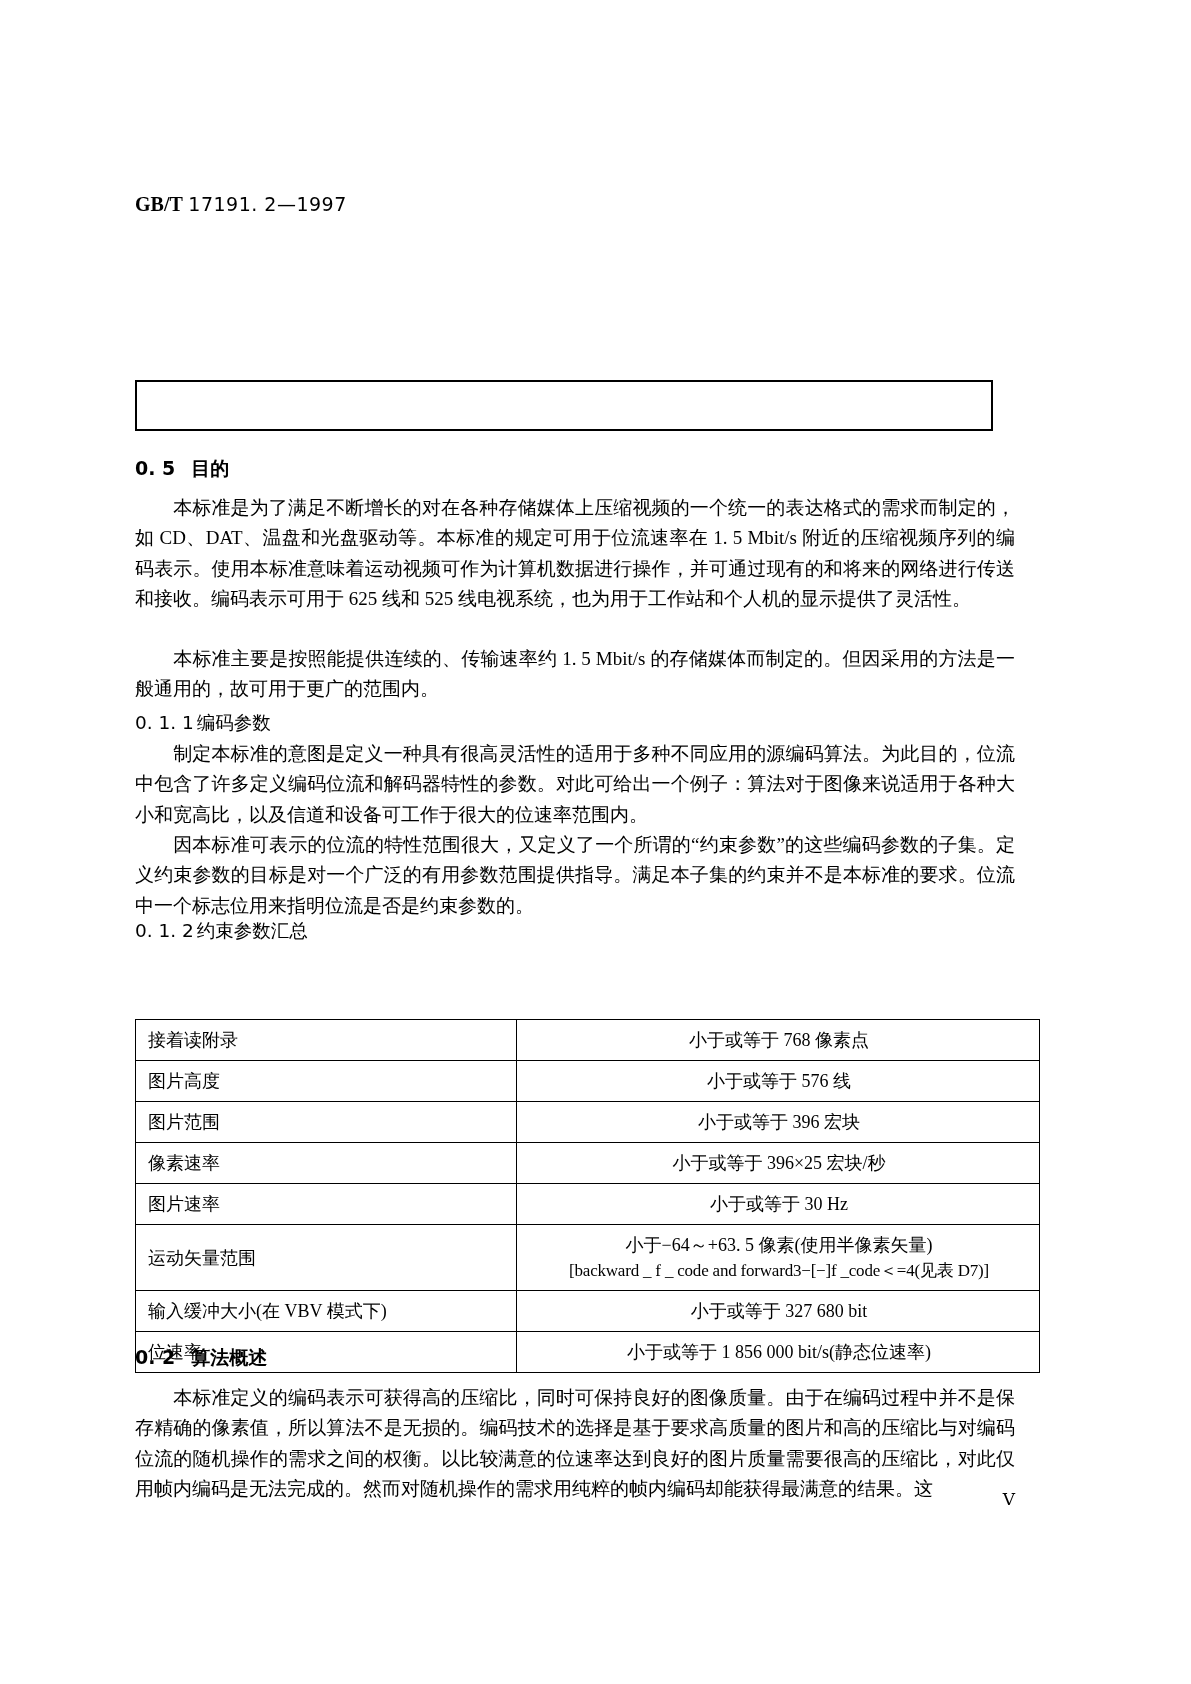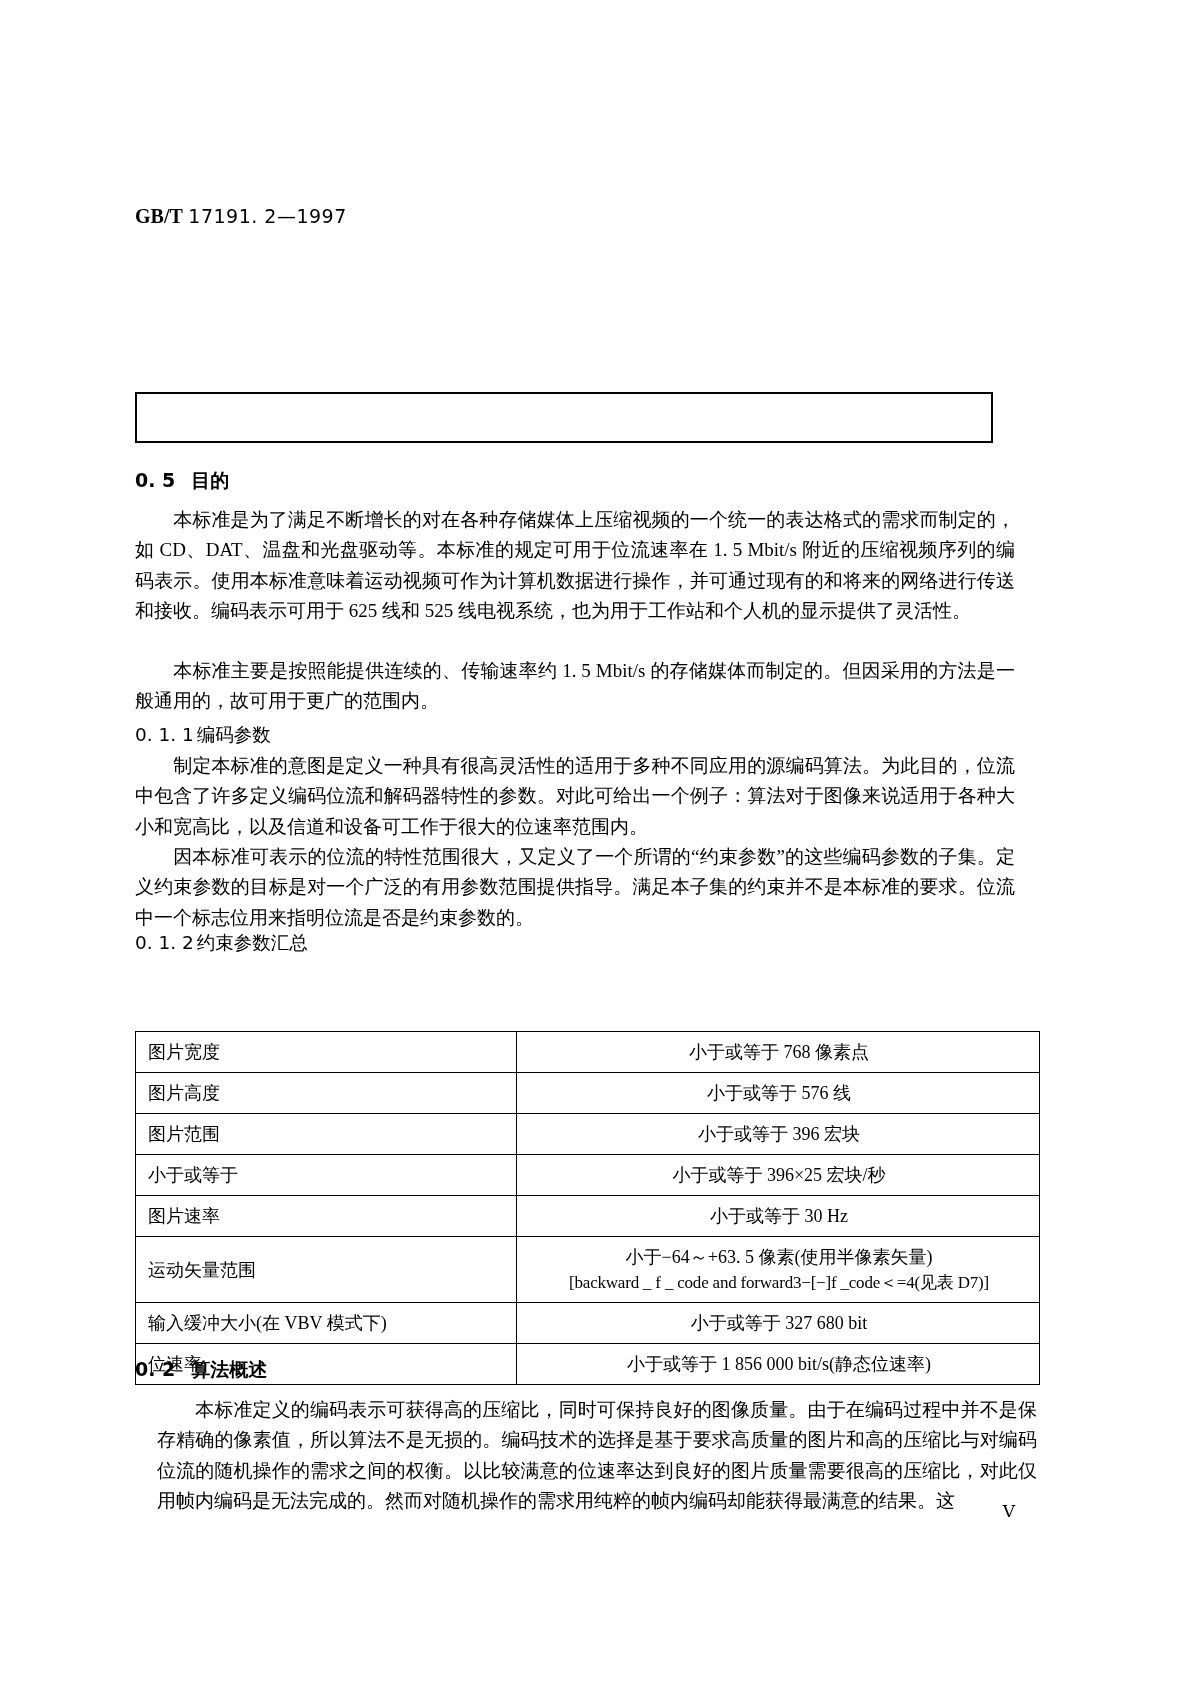--- a/index.html
+++ b/index.html
@@ -14,21 +14,21 @@
   #page {
     position: relative;
     width: 1191px;
     height: 1684px;
     background: #ffffff;
     overflow: hidden;
   }
   .content {
     position: absolute;
     left: 135px;
-    top: 13px;
+    top: 1px;
     width: 880px;
     height: 1292px;
   }
 
   
   .doc-header {
     position: absolute;
     top: 192px;
     left: 0;
     font-size: 20px;
@@ -182,39 +182,39 @@
 
     <div class="para" style="top:738px;"><span class="ind"></span><span>制定本标准的意图是定义一种具有很高灵活性的适用于多种不同应用的源编码算法。为此目的，位流中包含了许多定义编码位流和解码器特性的参数。对此可给出一个例子：算法对于图像来说适用于各种大小和宽高比，以及信道和设备可工作于很大的位速率范围内。</span></div>
 
     <div class="h3" style="top:917px;">
       <span class="hnum">0. 1. 2</span><span>约束参数汇总</span>
     </div>
 
     <table class="ctable">
       <tbody>
         <tr>
-          <td class="c1">图片宽度</td>
+          <td class="c1">接着读附录</td>
           <td class="c2">
               <span class="sub">小于或等于 768 像素点</span>
             </td>
         </tr>
         <tr>
           <td class="c1">图片高度</td>
           <td class="c2">
               <span class="sub">小于或等于 576 线</span>
             </td>
         </tr>
         <tr>
           <td class="c1">图片范围</td>
           <td class="c2">
               <span class="sub">小于或等于 396 宏块</span>
             </td>
         </tr>
         <tr>
-          <td class="c1">小于或等于</td>
+          <td class="c1">像素速率</td>
           <td class="c2">
               <span class="sub">小于或等于 396×25 宏块/秒</span>
             </td>
         </tr>
         <tr>
           <td class="c1">图片速率</td>
           <td class="c2">
               <span class="sub">小于或等于 30 Hz</span>
             </td>
         </tr>
@@ -237,18 +237,18 @@
               <span class="sub">小于或等于 1 856 000 bit/s(静态位速率)</span>
             </td>
         </tr>
       </tbody>
     </table>
 
     <div class="h2" style="top:1344px;">
       <span class="hnum">0. 2</span><span>算法概述</span>
     </div>
 
-    <div class="para" style="top:1382px;margin-left:22px;"><span class="ind"></span><span>本标准定义的编码表示可获得高的压缩比，同时可保持良好的图像质量。由于在编码过程中并不是保存精确的像素值，所以算法不是无损的。编码技术的选择是基于要求高质量的图片和高的压缩比与对编码位流的随机操作的需求之间的权衡。以比较满意的位速率达到良好的图片质量需要很高的压缩比，对此仅用帧内编码是无法完成的。然而对随机操作的需求用纯粹的帧内编码却能获得最满意的结果。这</span></div>
+    <div class="para" style="top:1382px;"><span class="ind"></span><span>本标准定义的编码表示可获得高的压缩比，同时可保持良好的图像质量。由于在编码过程中并不是保存精确的像素值，所以算法不是无损的。编码技术的选择是基于要求高质量的图片和高的压缩比与对编码位流的随机操作的需求之间的权衡。以比较满意的位速率达到良好的图片质量需要很高的压缩比，对此仅用帧内编码是无法完成的。然而对随机操作的需求用纯粹的帧内编码却能获得最满意的结果。这</span></div>
 
     <div class="folio">V</div>
 
   </div>
 </div>
 
 </body></html>

